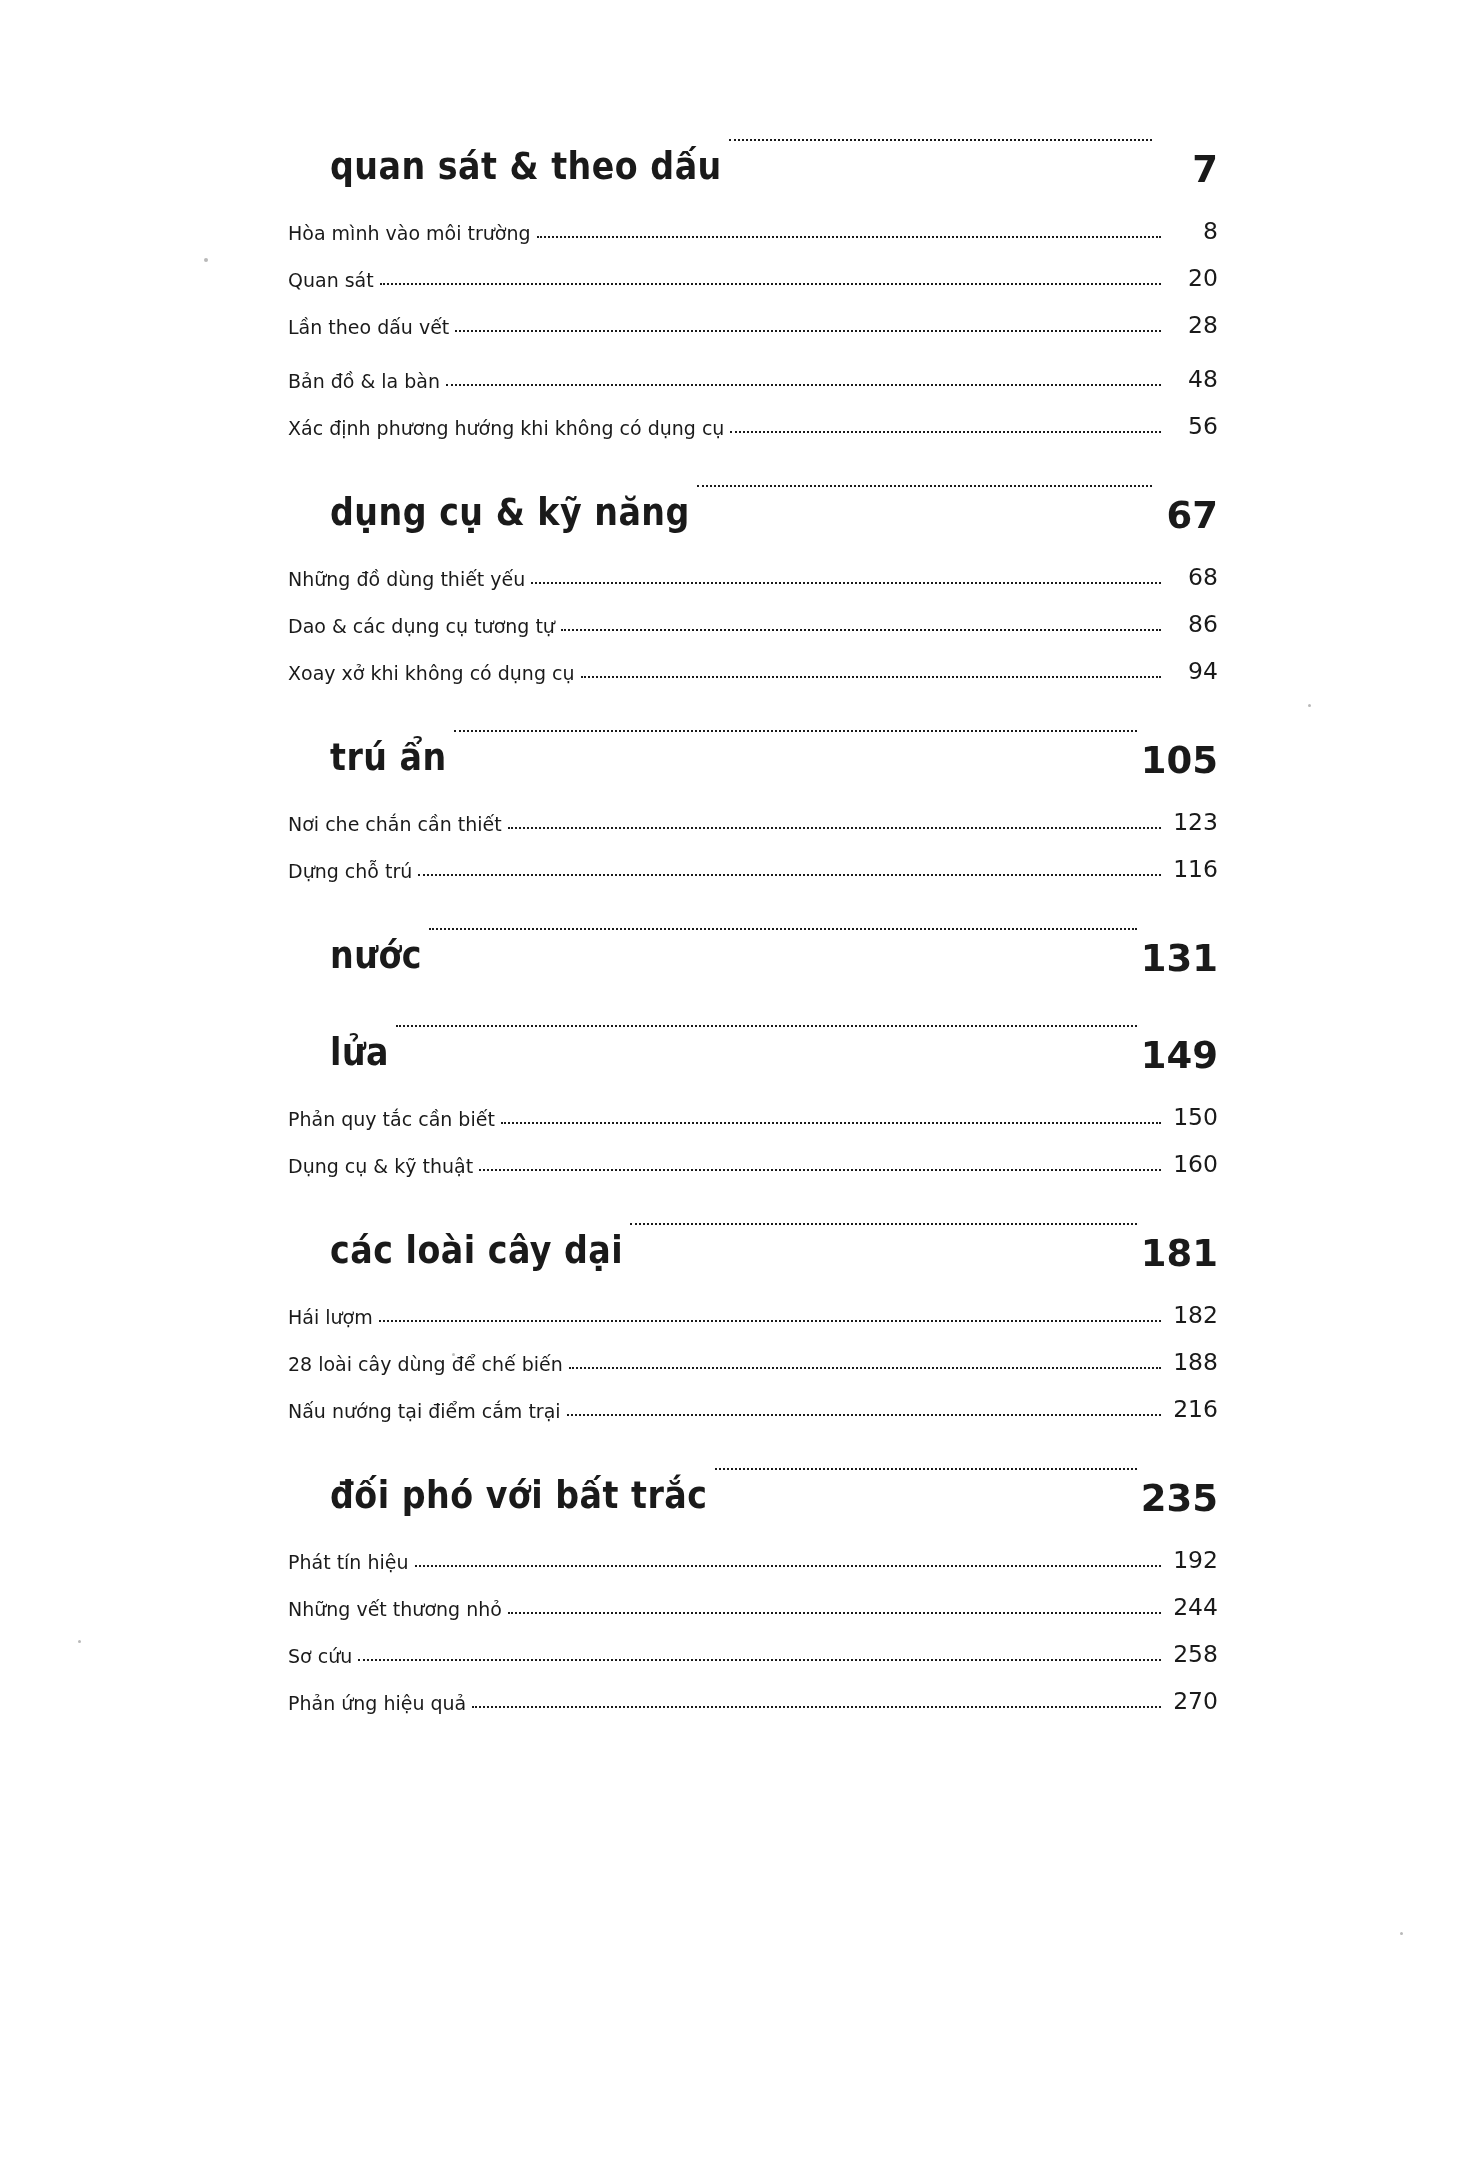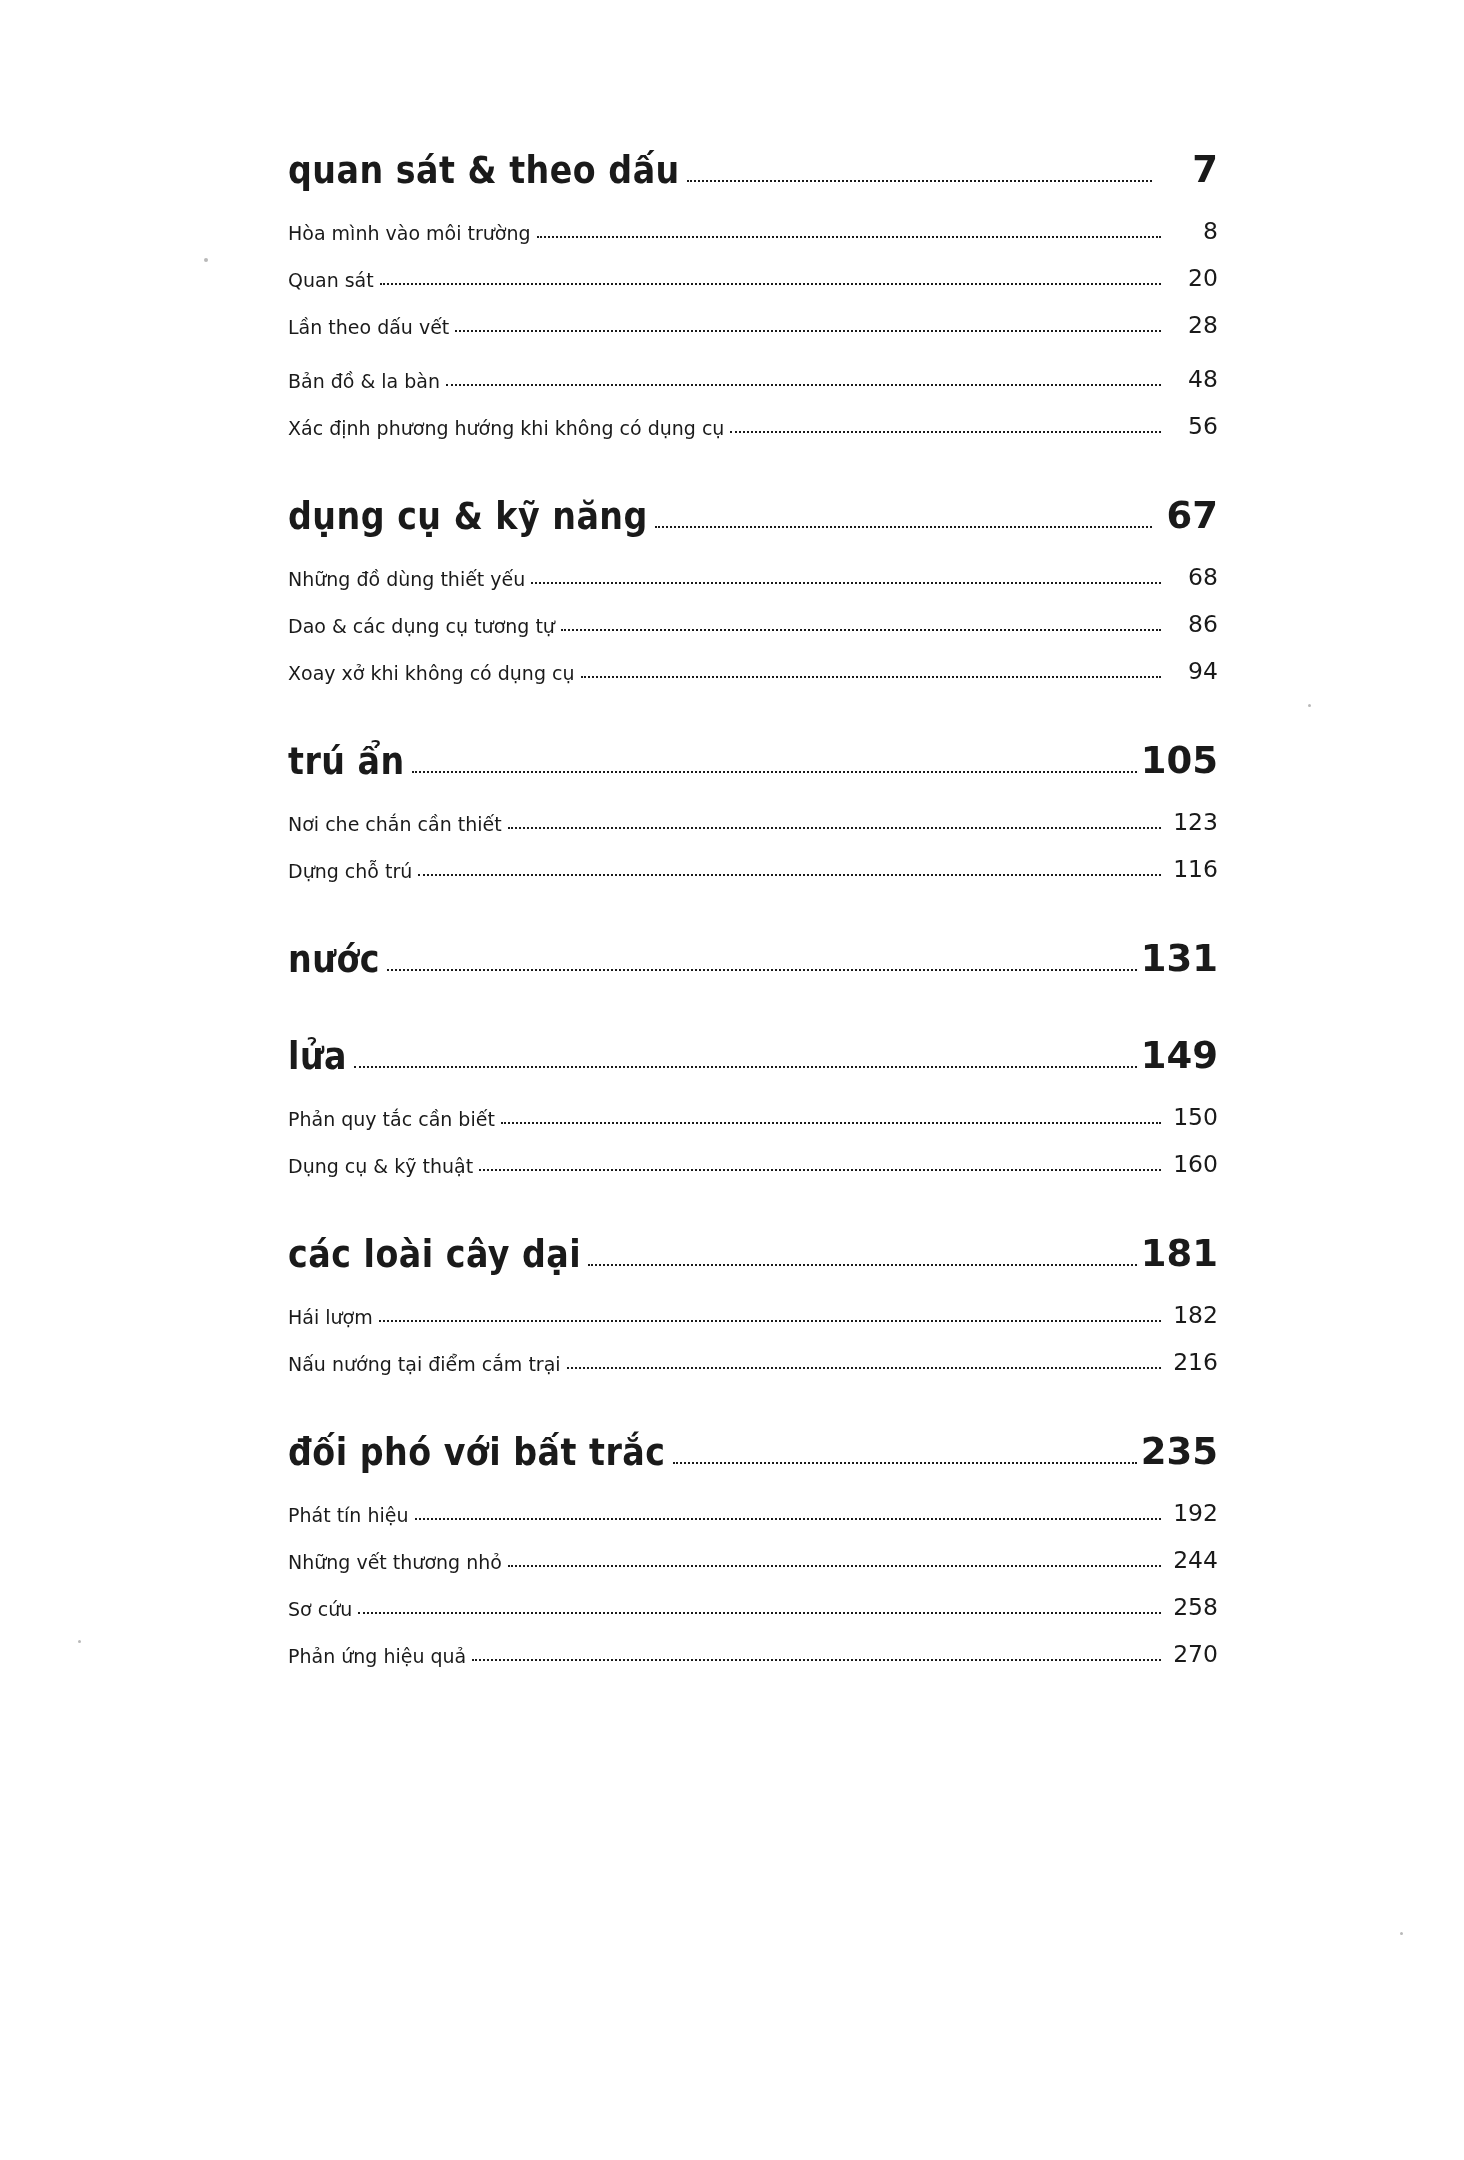--- a/index.html
+++ b/index.html
@@ -28,22 +28,23 @@
   .toc {
     position: absolute;
     left: 288px;
     top: 148px;
     width: 930px;
   }
 
   
   .chapter-row {
     display: flex;
-    align-items: flex-end;
+    align-items: flex-start;
     margin-top: 54px;
+    margin-left: 42px;
   }
   .chapter-row.first { margin-top: 0; }
 
   .chapter-title {
     font-family: "DejaVu Sans", sans-serif;
     font-size: 37px;
     font-weight: 700;
     letter-spacing: 0.5px;
     line-height: 1.05;
     white-space: nowrap;
@@ -215,20 +216,25 @@
       <span class="chapter-title">các loài cây dại</span>
       <span class="chapter-leader"></span>
       <span class="chapter-page">181</span>
     </div>
     <div class="section-row first-section">
       <span class="section-title">Hái lượm</span>
       <span class="section-leader"></span>
       <span class="section-page">182</span>
     </div>
     <div class="section-row">
+      <span class="section-title">28 loài cây dùng để chế biến</span>
+      <span class="section-leader"></span>
+      <span class="section-page">188</span>
+    </div>
+    <div class="section-row">
       <span class="section-title">Nấu nướng tại điểm cắm trại</span>
       <span class="section-leader"></span>
       <span class="section-page">216</span>
     </div>
 
     <div class="chapter-row">
       <span class="chapter-title">đối phó với bất trắc</span>
       <span class="chapter-leader"></span>
       <span class="chapter-page">235</span>
     </div>

